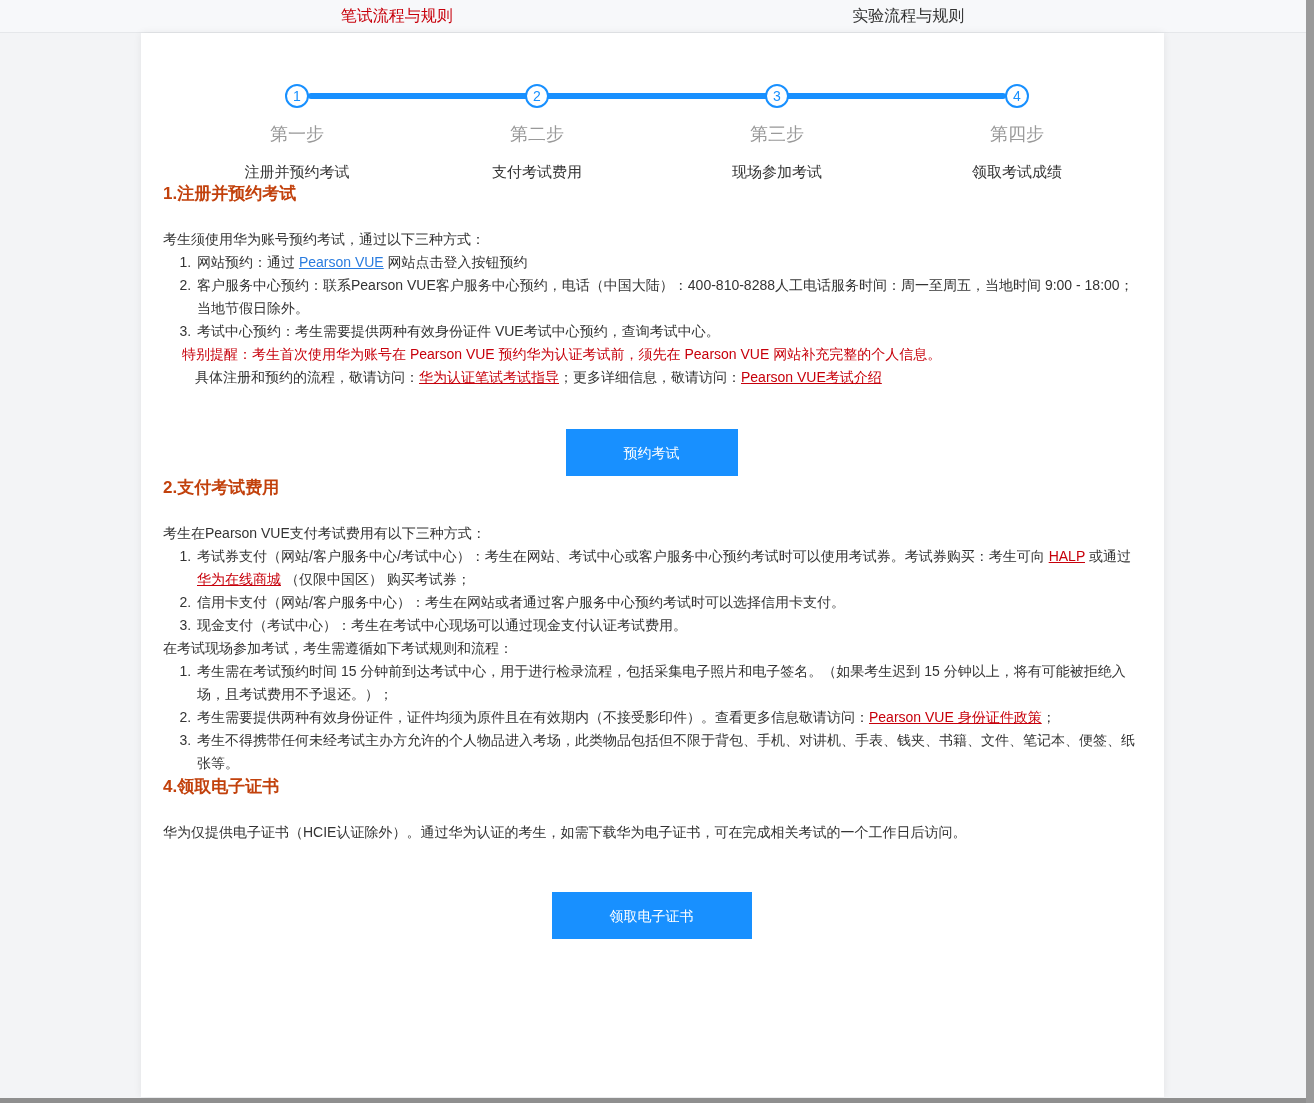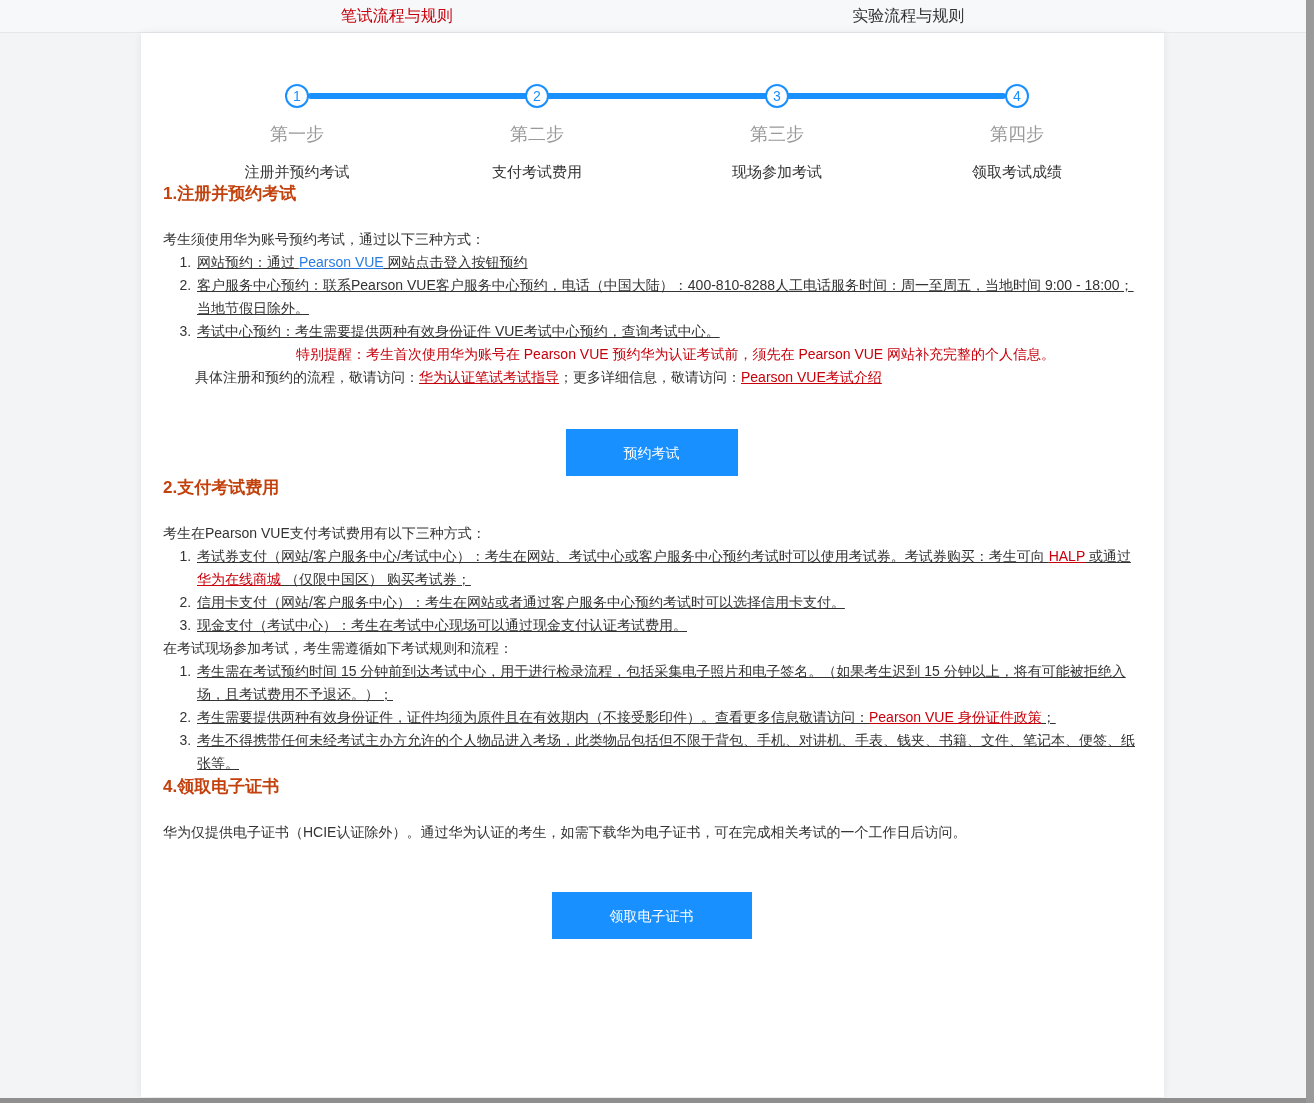--- a/index.html
+++ b/index.html
@@ -44,24 +44,24 @@
   .step-sub { margin-top:14px; font-size:18px; color:#999; }
   .step-name { margin-top:17px; font-size:15px; color:#333; }
   
   .content { padding:0 24px 0 22px; font-size:14px; line-height:23px; }
   h2.sec-title { font-size:17px; font-weight:bold; color:#c2410c; margin:0 0 23px 0; }
   .mt-after-stepper { margin-top:55px; }
   .mt-after-btn { margin-top:40px; }
   .mt-after-list { margin-top:36px; }
   .sec-body { color:#333; }
   ol.rules { list-style:decimal outside; padding-left:32px; color:#333; }
-  ol.rules li { padding-left:2px;text-decoration:underline; }
+  ol.rules li { padding-left:2px; }
   a.blue-link { color:#2a7cdf; text-decoration:underline; cursor:pointer; }
   a.red-link { color:#c7000b; text-decoration:underline; cursor:pointer; }
-  .reminder { color:#c7000b; margin-left:48px;text-align:center; }
+  .reminder { color:#c7000b; margin-left:19px; }
   .guide-line { margin-left:32px; }
   .btn-row { text-align:center; margin-top:40px; }
   .btn {
     display:inline-block; height:47px; line-height:32px; padding:0 58px;
     background:#1890ff; color:#fff; font-size:14px; border:none; cursor:pointer;
     font-family:"Liberation Sans","DejaVu Sans",sans-serif;
   }
   
   .v-scrollbar {
     position:absolute; top:0; right:0; width:8px; height:1103px; background:#9a9a9a;

